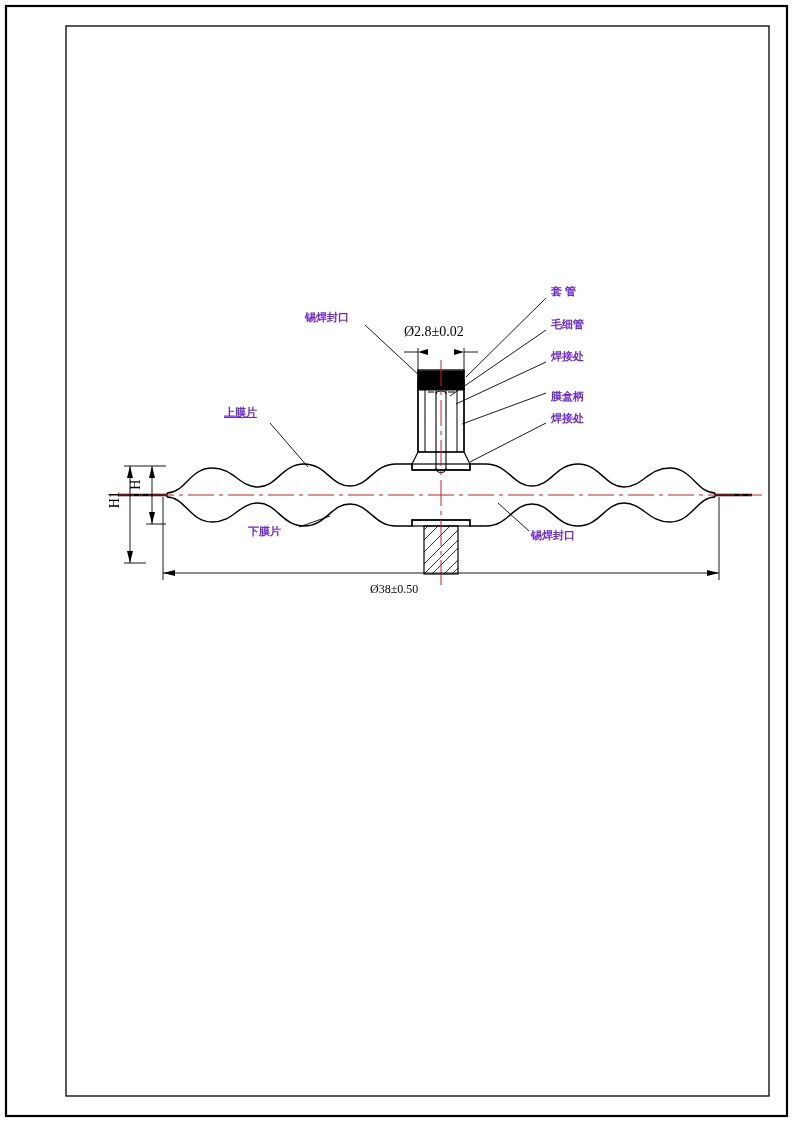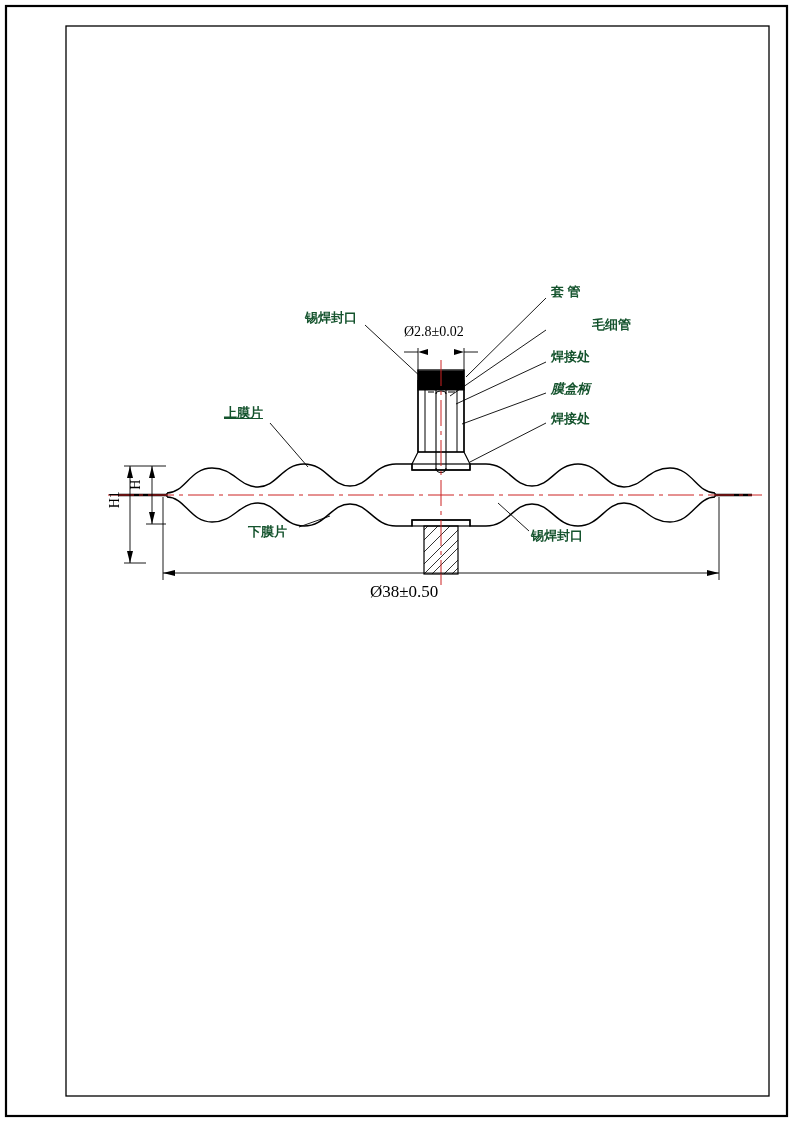--- a/index.html
+++ b/index.html
@@ -24,22 +24,22 @@
   .drawing-svg {
     position: absolute;
     left: 0; top: 0;
     width: 793px;
     height: 1122px;
   }
   .lbl {
     position: absolute;
     font-family: "Liberation Sans", sans-serif;
     font-weight: bold;
-    font-size: 13px;
-    color: #14532d;
+    font-size: 11px;
+    color: #6d28d9;
     white-space: nowrap;
     line-height: 1.1;
   }
   .dim {
     position: absolute;
     font-family: "Liberation Serif", serif;
     font-size: 14px;
     color: #000;
     white-space: nowrap;
     line-height: 1.1;
@@ -197,26 +197,26 @@
       <line x1="270" y1="423" x2="308" y2="467"></line>
 
       <line x1="299" y1="527" x2="330" y2="516"></line>
 
       <line x1="529" y1="531" x2="498" y2="503"></line>
     </g>
   </svg>
 
   <div class="lbl" style="left:305px; top:311px;">锡焊封口</div>
   <div class="lbl" style="left:551px; top:285px;">套  管</div>
-  <div class="lbl" style="left:551px; top:318px;margin-left:41px;">毛细管</div>
+  <div class="lbl" style="left:551px; top:318px;">毛细管</div>
   <div class="lbl" style="left:551px; top:350px;">焊接处</div>
-  <div class="lbl" style="left:551px; top:382px;font-style:italic;">膜盒柄</div>
+  <div class="lbl" style="left:551px; top:390px;">膜盒柄</div>
   <div class="lbl" style="left:551px; top:412px;">焊接处</div>
   <div class="lbl" style="left:224px; top:406px;text-decoration:underline;">上膜片</div>
   <div class="lbl" style="left:248px; top:525px;">下膜片</div>
   <div class="lbl" style="left:531px; top:529px;">锡焊封口</div>
 
   <div class="dim" style="left:404px; top:324px;">Ø2.8±0.02</div>
-  <div class="dim" style="left:370px; top:583px; font-size:17px;">Ø38±0.50</div>
+  <div class="dim" style="left:370px; top:583px; font-size:12px;">Ø38±0.50</div>
   <div class="dim vert" style="left:131px; top:477px;">H</div>
   <div class="dim vert" style="left:106px; top:492px;">H1</div>
 
 </div>
 
 </body></html>

